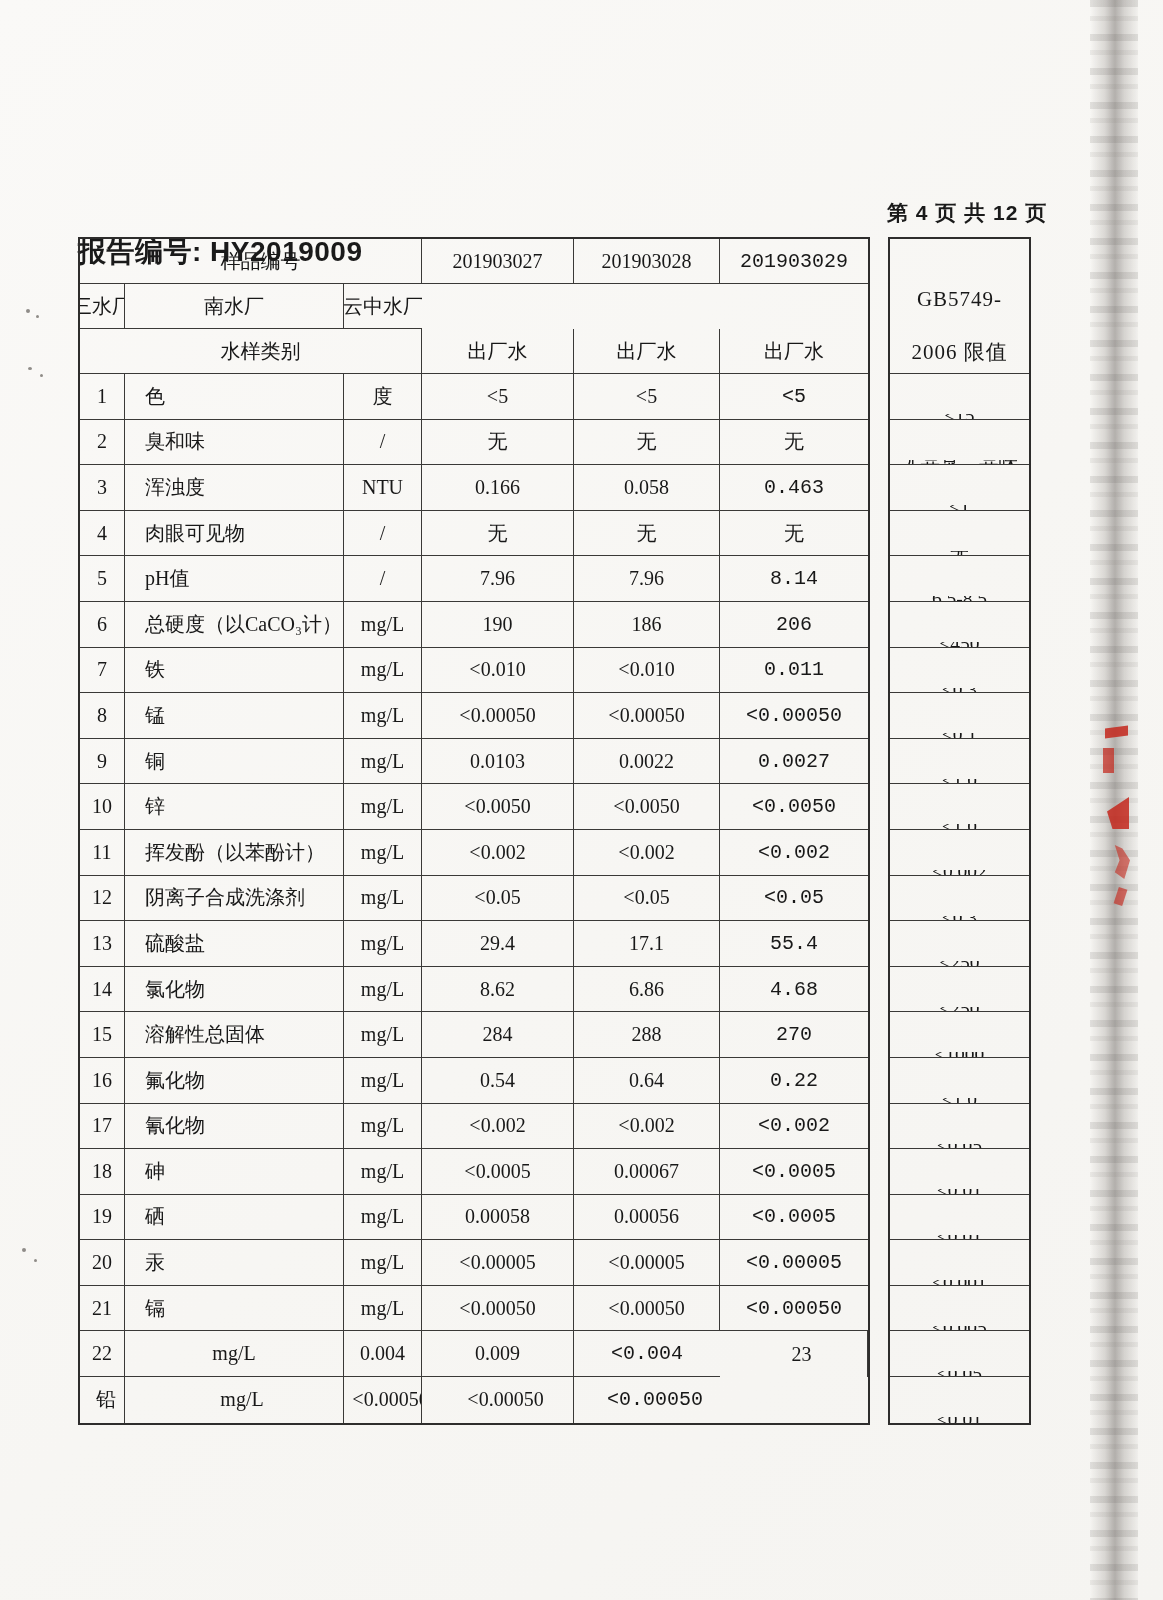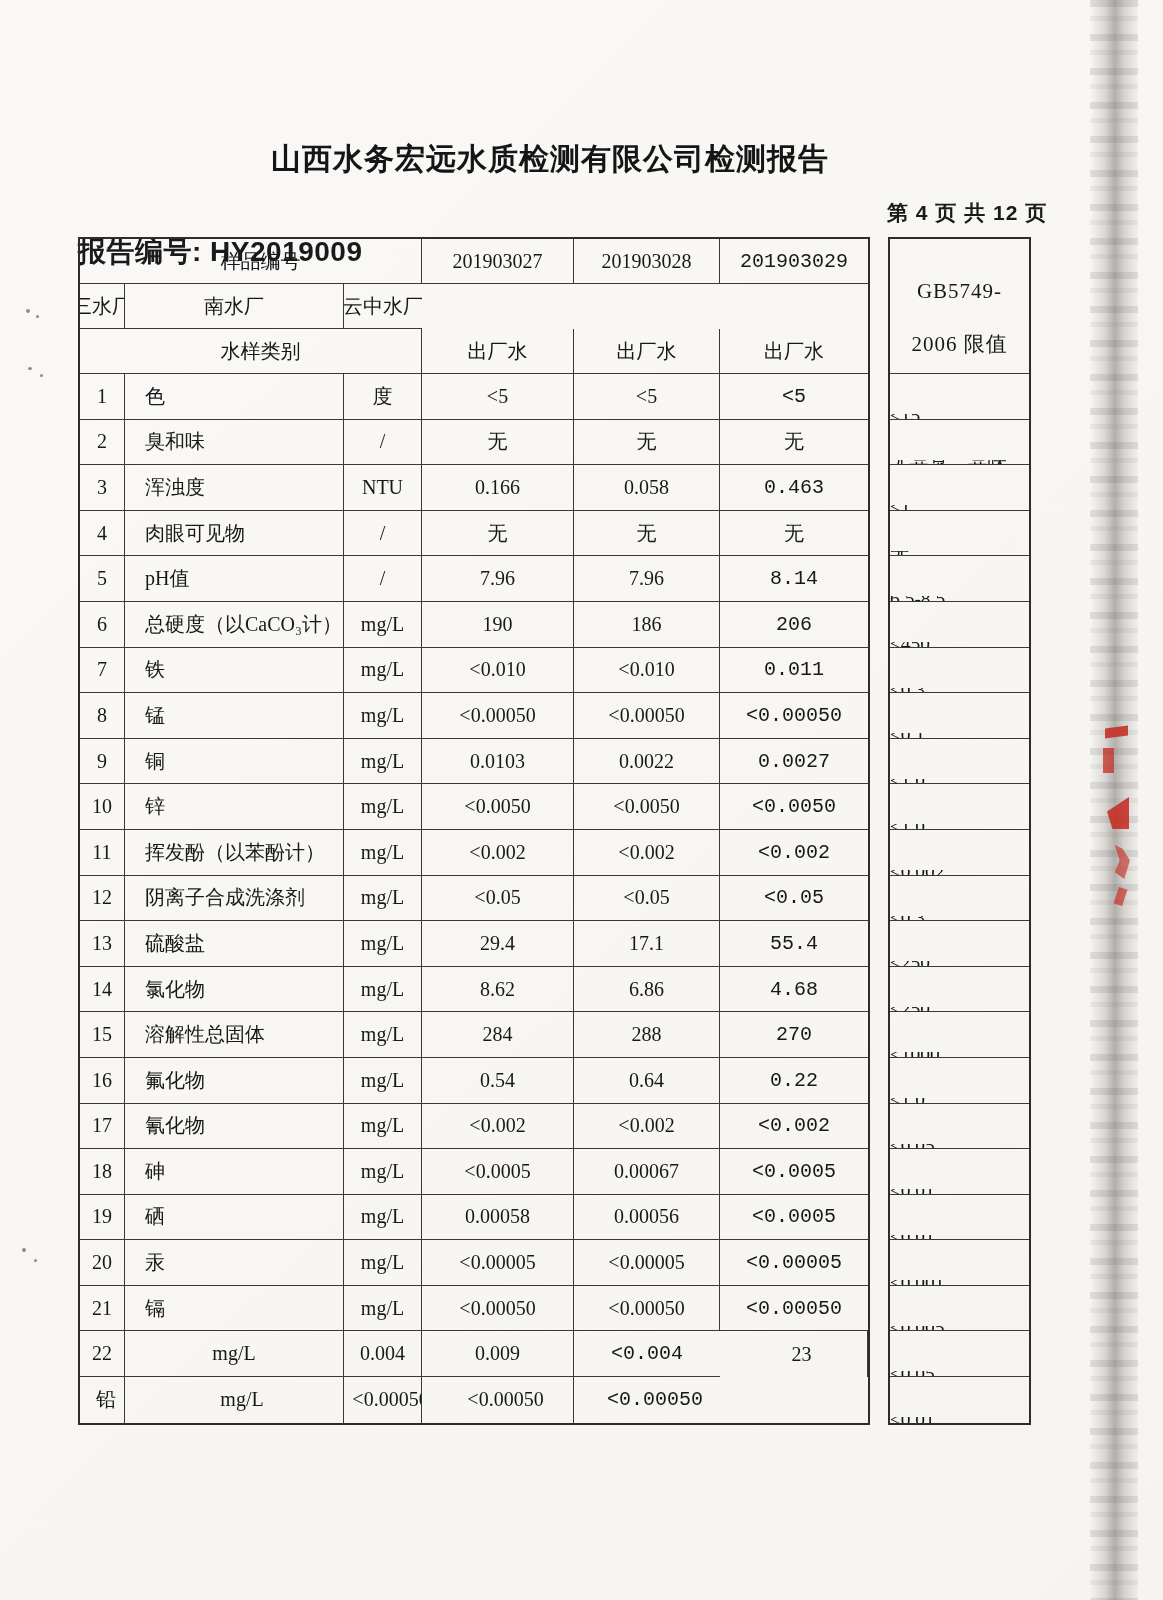--- a/index.html
+++ b/index.html
@@ -50,21 +50,21 @@
   .cell.last-col{border-right:none;font-family:Liberation Mono, monospace;}
   .cell.last-row{border-bottom:none;padding-left:16px;}
   
   .limit-strip{
     position:absolute;left:888px;top:237px;width:139px;
     display:grid;grid-template-rows:135px;grid-auto-rows:45.6px;
     border:2px solid #2e2d2c;
   }
   .lcell{
     box-sizing:border-box;border-bottom:1.5px solid #3a3937;
-    display:flex;align-items:center;
+    display:flex;align-items:center;justify-content:center;
     font-size:19.5px;color:#181818;white-space:nowrap;overflow:hidden;margin-top:40px;
   }
   .lcell.last-row{border-bottom:none;}
   .limit-header{
     flex-direction:column;gap:26px;font-size:21px;letter-spacing:1px;
   }
   
   .stamp-frag{position:absolute;background:#c4281d;opacity:0.85;}
   .f1{left:1105px;top:727px;width:23px;height:10px;transform:skewY(-8deg);}
   .f2{left:1103px;top:748px;width:11px;height:25px;opacity:0.72;}
@@ -74,21 +74,20 @@
   
   .speck{position:absolute;border-radius:50%;background:#8f8c88;}
 </style>
 </head>
 <body>
 
 <div class="page">
 
   <div class="scan-band"></div>
 
-  <div class="title">山西水务宏远水质检测有限公司检测报告</div>
 
   <div class="meta-report">
     <span>报告编号:</span>
     <span>HY2019009</span>
   </div>
 
   <div class="meta-page">第 4 页 共 12 页</div>
 
   <div class="main-table" id="main-table">
       <div class="cell span3">样品编号</div>

